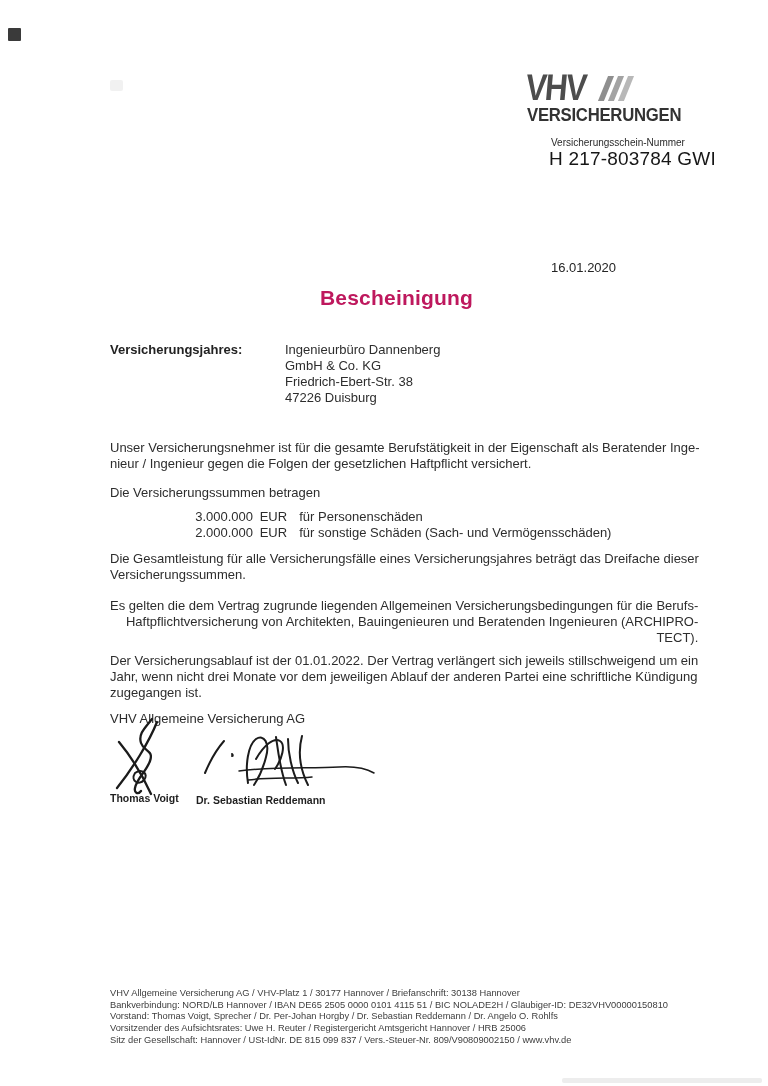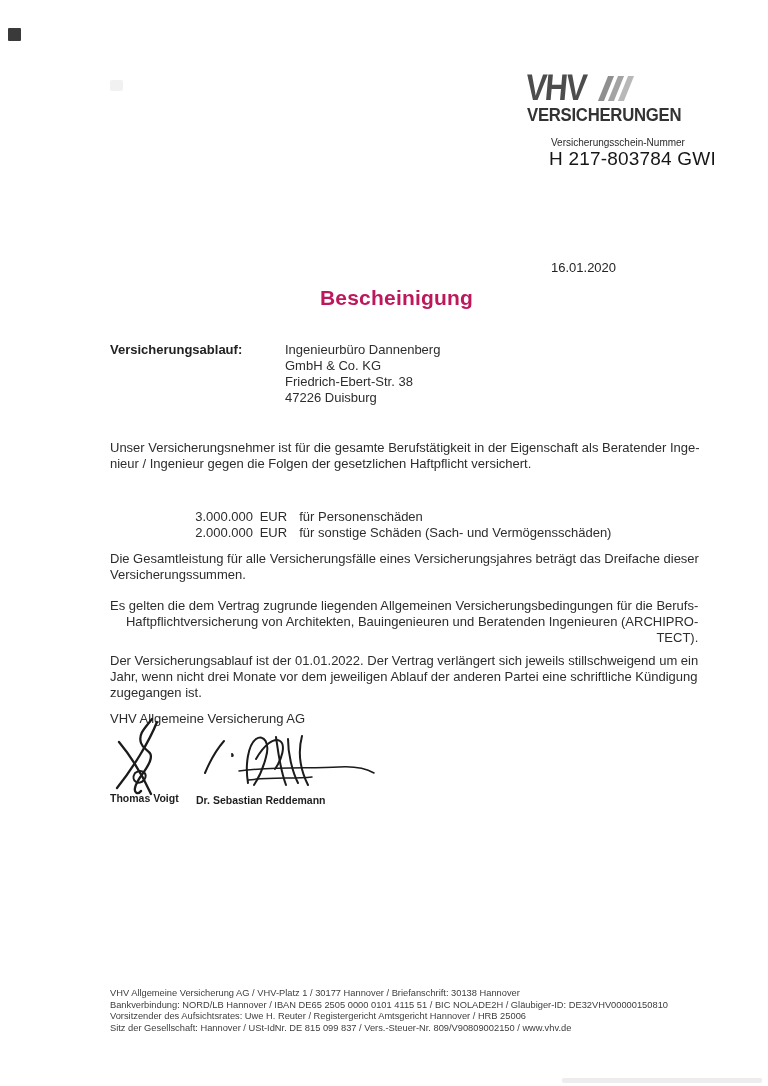--- a/index.html
+++ b/index.html
@@ -75,30 +75,31 @@
     </div>
     <span class="logo-sub">VERSICHERUNGEN</span>
   </div>
 
   <div class="policy-label">Versicherungsschein-Nummer</div>
   <div class="policy-number">H 217-803784 GWI</div>
 
   <div class="doc-date">16.01.2020</div>
   <h1 class="title">Bescheinigung</h1>
 
-  <div class="ph-label">Versicherungsablauf:</div>
+  <div class="ph-label">Versicherungsjahres:</div>
   <div class="ph-address">
     <div>Ingenieurbüro Dannenberg</div>
     <div>GmbH &amp; Co. KG</div>
     <div>Friedrich-Ebert-Str. 38</div>
     <div>47226 Duisburg</div>
   </div>
 
   <p class="body-par p-coverage">Unser Versicherungsnehmer ist für die gesamte Berufstätigkeit in der Eigenschaft als Beratender Inge-
 nieur / Ingenieur gegen die Folgen der gesetzlichen Haftpflicht versichert.</p>
+  <p class="body-par p-sums-intro">Die Versicherungssummen betragen</p>
 
   <div class="sums">
     <div class="sum-row">
       <span class="amount">3.000.000</span>
       <span class="cur">EUR</span>
       <span class="desc">für Personenschäden</span>
     </div>
     <div class="sum-row">
       <span class="amount">2.000.000</span>
       <span class="cur">EUR</span>
@@ -134,17 +135,18 @@
     <path class="w15" d="M46,38 C85,33 118,36 146,34 C162,33 174,36 181,40"></path>
     <path class="w15" d="M55,47 C77,44 101,46 119,44"></path>
   </svg>
 
   <div class="sig-label sig-label-1">Thomas Voigt</div>
   <div class="sig-label sig-label-2">Dr. Sebastian Reddemann</div>
 
   <div class="footer">
     <div>VHV Allgemeine Versicherung AG / VHV-Platz 1 / 30177 Hannover / Briefanschrift: 30138 Hannover</div>
     <div>Bankverbindung: NORD/LB Hannover / IBAN DE65 2505 0000 0101 4115 51 / BIC NOLADE2H / Gläubiger-ID: DE32VHV00000150810</div>
+    <div>Vorstand: Thomas Voigt, Sprecher / Dr. Per-Johan Horgby / Dr. Sebastian Reddemann / Dr. Angelo O. Rohlfs</div>
     <div>Vorsitzender des Aufsichtsrates: Uwe H. Reuter / Registergericht Amtsgericht Hannover / HRB 25006</div>
     <div>Sitz der Gesellschaft: Hannover / USt-IdNr. DE 815 099 837 / Vers.-Steuer-Nr. 809/V90809002150 / www.vhv.de</div>
   </div>
 
 </div>
 
 </body></html>

